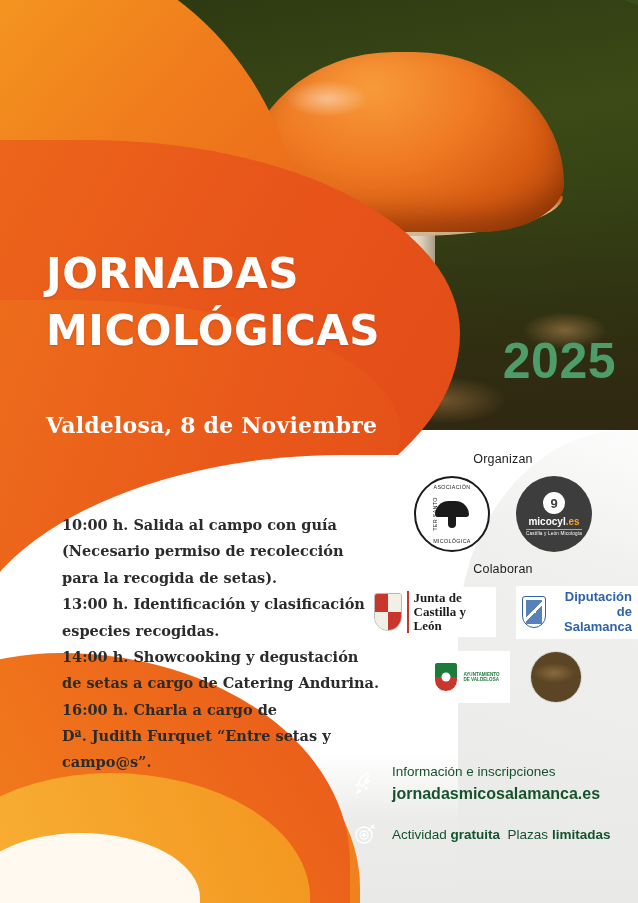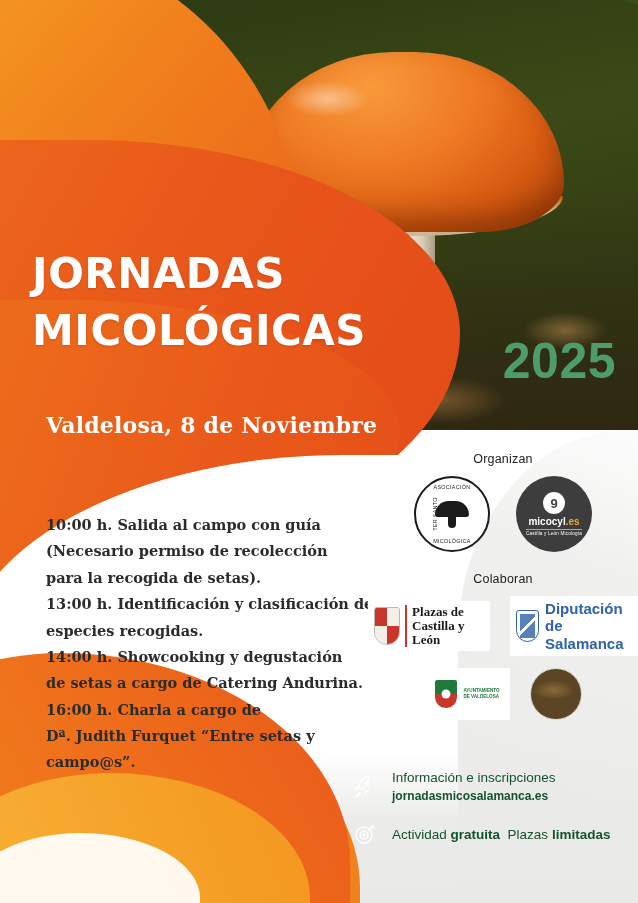--- a/index.html
+++ b/index.html
@@ -145,21 +145,21 @@
   .sw-bottom-1b {
     bottom: -200px; left: -260px;
     width: 620px; height: 430px;
     background: linear-gradient(55deg, #f6a623 0%, #ef7a1c 100%);
     border-radius: 60% 64% 0 0 / 72% 62% 0 0;
   }
 
   
   .title-wrap {
     position: absolute;
-    left: 32px;
+    left: 46px;
     top: 246px;
     z-index: 6;
   }
   .title-line {
     color: #ffffff;
     font-family: "DejaVu Sans", sans-serif;
     font-weight: bold;
     font-size: 42px;
     letter-spacing: 0.5px;
     line-height: 1.35;
@@ -182,21 +182,21 @@
     top: 412px;
     z-index: 7;
     color: #ffffff;
     font-family: "DejaVu Serif", serif;
     font-weight: bold;
     font-size: 22px;
     letter-spacing: 0.2px;
   }
   .schedule {
     position: absolute;
-    left: 46px;
+    left: 62px;
     top: 512px;
     width: 318px;
     z-index: 7;
     color: #2b2b2b;
     font-family: "DejaVu Serif", serif;
     font-weight: bold;
     font-size: 14.5px;
     line-height: 1.82;
   }
   .schedule div { white-space: nowrap; }
@@ -353,23 +353,23 @@
     position: absolute;
     inset: 3px;
     background:
       linear-gradient(135deg, #2f62a8 0 45%, transparent 45%),
       linear-gradient(315deg, #2f62a8 0 45%, transparent 45%);
     opacity: 0.8;
   }
   .dipu .dipu-text {
     font-family: "Liberation Sans", sans-serif;
     color: #2f62a8;
-    font-size: 15px;
+    font-size: 13px;
     line-height: 1.15;
-    text-align: left;
+    text-align: right;
     font-weight: bold;
   }
 
   .ayto {
     width: 86px; height: 52px;
     background: #ffffff;
     display: flex; align-items: center; justify-content: center;
     gap: 5px;
     padding: 3px;
   }
@@ -424,21 +424,21 @@
     margin-bottom: 14px;
   }
   .footer-icon {
     width: 30px; height: 30px;
     flex: 0 0 30px;
     display: flex; align-items: center; justify-content: center;
     color: #ffffff;
   }
   .footer-icon svg { display: block; }
   .f-text-1 { font-size: 13.5px; line-height: 1.45; }
-  .f-text-1 .strong { font-weight: bold; font-size: 12px; }
+  .f-text-1 .strong { font-weight: bold; font-size: 16px; }
   .f-text-2 { font-size: 13.5px; }
   .f-text-2 b { font-weight: bold; }
 </style>
 </head>
 <body>
 
 <div class="poster">
 
   <div class="photo">
     <div class="blades"></div>
@@ -496,32 +496,32 @@
       </div>
 
       <div class="mico-circle">
         <div class="badge">9</div>
         <div class="mico-name"><span>micocyl</span><em>.es</em></div>
         <div class="mico-sub">Castilla y León Micología</div>
       </div>
 
     </div>
 
-    <div class="logo-head" style="margin-top:20px;">Colaboran</div>
+    <div class="logo-head" style="margin-top:10px;">Colaboran</div>
 
     <div class="logo-row small">
       <div class="jcyl">
         <div class="shield">
           <i class="q1"></i>
             <i class="q2"></i>
             <i class="q3"></i>
             <i class="q4"></i>
         </div>
         <div class="jcyl-text">
-          <div>Plazas de</div>
+          <div>Junta de</div>
           <div>Castilla y León</div>
         </div>
       </div>
 
       <div class="dipu">
         <div class="dshield"></div>
         <div class="dipu-text">
           <div>Diputación</div>
           <div>de Salamanca</div>
         </div>

